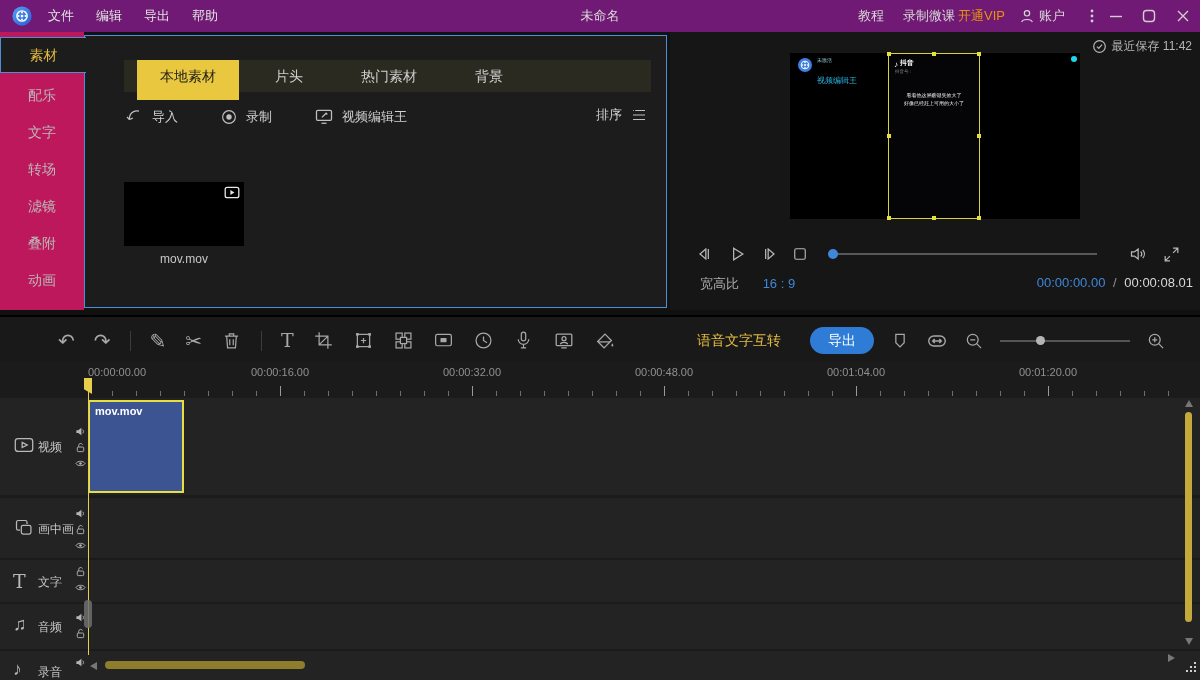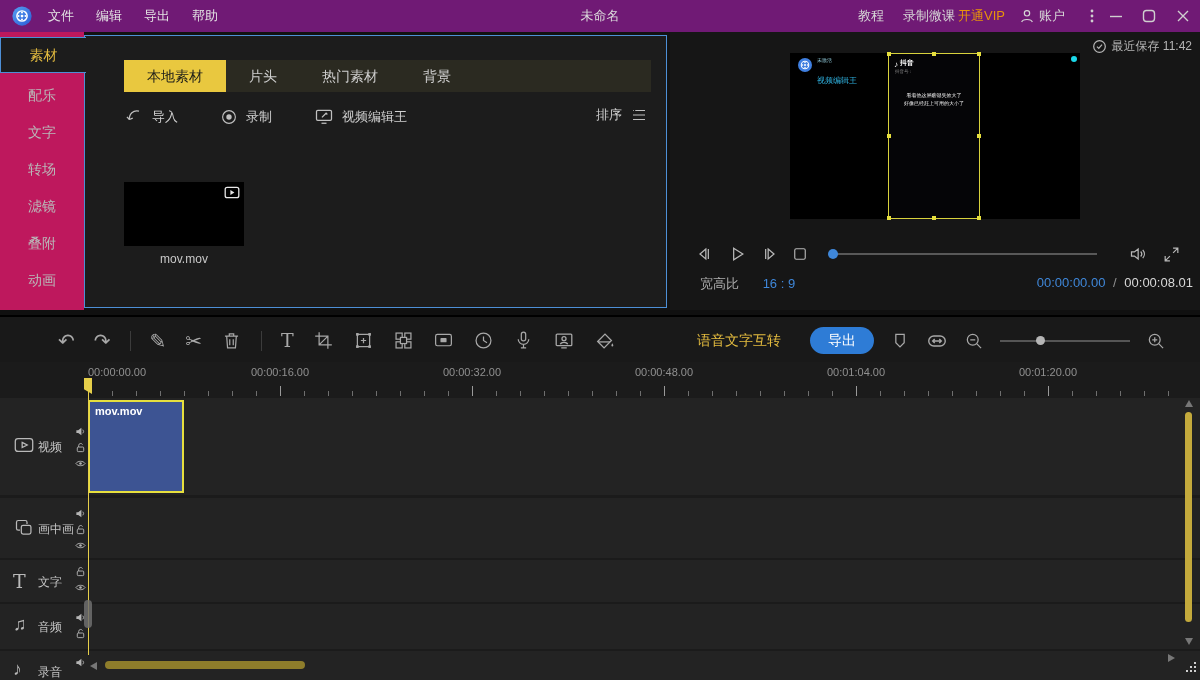--- a/index.html
+++ b/index.html
@@ -12,21 +12,21 @@
   #titlebar .menu{position:absolute;top:0;height:32px;line-height:32px;cursor:default;}
   #win-title{left:0;right:0;text-align:center;top:0;height:32px;line-height:32px;color:#dcdcdc;position:absolute;}
   .tb-link{position:absolute;top:0;height:32px;line-height:32px;color:#d6d6d6;}
   
   #upper{left:0;top:32px;width:1200px;height:278px;background:#121212;}
   #sidebar{left:0;top:32px;width:84px;height:278px;background:#be185d;}
   .side-item{position:absolute;left:0;width:84px;height:34px;line-height:34px;text-align:center;color:#b9b9b9;font-size:14px;}
   .side-item.active{color:#e4bc3f;background:#1c1c1c;border:1px solid #4d8fd6;border-right:none;width:85px;z-index:5;}
   #libpanel{left:84px;top:35px;width:583px;height:273px;background:#1c1c1c;border:1px solid #4d8fd6;box-sizing:border-box;}
   #tabbar{position:absolute;left:39px;top:24px;height:32px;width:527px;background:#2b2a21;display:flex;}
-  .tab{height:32px;line-height:32px;text-align:center;color:#cfcfcf;font-size:14px;}
+  .tab{height:40px;line-height:32px;text-align:center;color:#cfcfcf;font-size:14px;margin-left:13px;}
   .tab.active{background:#e9c83f;color:#20201a;}
   #actrow{position:absolute;left:39px;top:68px;height:26px;display:flex;align-items:center;gap:10px;color:#d0d0d0;font-size:13px;}
   .actbtn{display:flex;align-items:center;gap:8px;margin-right:32px;}
   #sortbox{position:absolute;right:18px;top:70px;display:flex;align-items:center;gap:8px;color:#d0d0d0;font-size:13px;}
   #filterrow{position:absolute;left:39px;top:108px;display:flex;gap:14px;font-size:13px;color:#c0c0c0;}
   .filter.active{color:#4a97e0;border-bottom:1px solid #4a97e0;padding-bottom:2px;}
   #thumb{position:absolute;left:39px;top:146px;width:120px;height:64px;background:#000;}
   #thumb-label{position:absolute;left:39px;top:216px;width:120px;text-align:center;color:#c8c8c8;font-size:12px;}
   
   #preview{left:670px;top:32px;width:530px;height:278px;background:#161616;}

